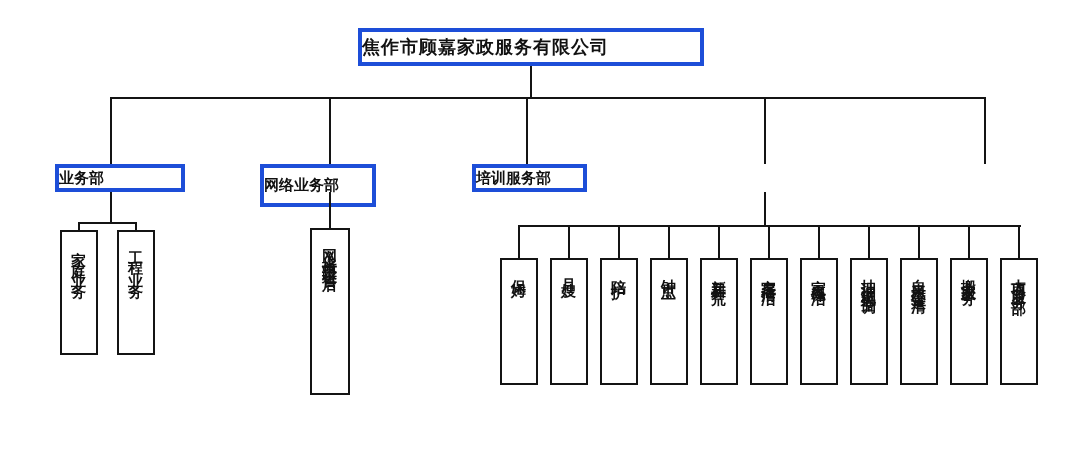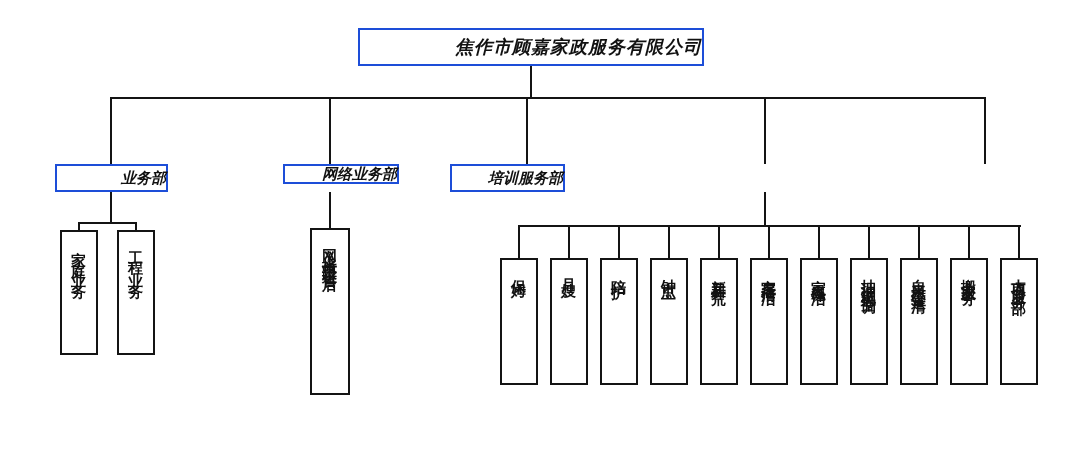--- a/index.html
+++ b/index.html
@@ -7,26 +7,25 @@
     position:relative;
     width:1082px;height:455px;
     background:#ffffff;
     font-family:"Liberation Sans","DejaVu Sans",sans-serif;
     color:#111;
     overflow:hidden;
   }
   .line{position:absolute;background:#141414;}
   .hbox{
     position:absolute;
-    border:2px solid #1d4ed8;
+    border:4px solid #1d4ed8;
     background:#fff;
     box-sizing:border-box;
-    display:flex;align-items:center;justify-content:flex-end;
+    display:flex;align-items:center;justify-content:flex-start;
     font-weight:700;
-    font-style:italic;
   }
   .root-box{font-size:18px;letter-spacing:1px;}
   .dept-box{font-size:15px;}
   .vbox{
     position:absolute;
     border:2px solid #141414;
     background:#fff;
     box-sizing:border-box;
     display:flex;justify-content:center;align-items:flex-start;
     padding-top:7px;
@@ -52,27 +51,27 @@
 
   <div class="line" style="left:530px;top:66px;width:2px;height:31px;"></div>
   <div class="line" style="left:111px;top:97px;width:875px;height:2px;"></div>
 
   <div class="line" style="left:110px;top:97px;width:2px;height:67px;"></div>
   <div class="line" style="left:329px;top:97px;width:2px;height:67px;"></div>
   <div class="line" style="left:526px;top:97px;width:2px;height:67px;"></div>
   <div class="line" style="left:764px;top:97px;width:2px;height:67px;"></div>
   <div class="line" style="left:984px;top:97px;width:2px;height:67px;"></div>
 
-  <div class="hbox dept-box" style="left:55px;top:164px;width:113px;height:28px;">
+  <div class="hbox dept-box" style="left:55px;top:164px;width:130px;height:28px;">
     <span>业务部</span>
   </div>
-  <div class="hbox dept-box" style="left:283px;top:164px;width:116px;height:20px;">
+  <div class="hbox dept-box" style="left:260px;top:164px;width:116px;height:43px;">
     <span>网络业务部</span>
   </div>
-  <div class="hbox dept-box" style="left:450px;top:164px;width:115px;height:28px;">
+  <div class="hbox dept-box" style="left:472px;top:164px;width:115px;height:28px;">
     <span>培训服务部</span>
   </div>
 
   <div class="line" style="left:110px;top:192px;width:2px;height:30px;"></div>
   <div class="line" style="left:78px;top:222px;width:59px;height:2px;"></div>
   <div class="line" style="left:78px;top:222px;width:2px;height:8px;"></div>
   <div class="line" style="left:135px;top:222px;width:2px;height:8px;"></div>
 
   <div class="vbox" style="left:60px;top:230px;width:38px;height:125px;">
     <span class="vtext vtext-wide">家庭业务</span>

